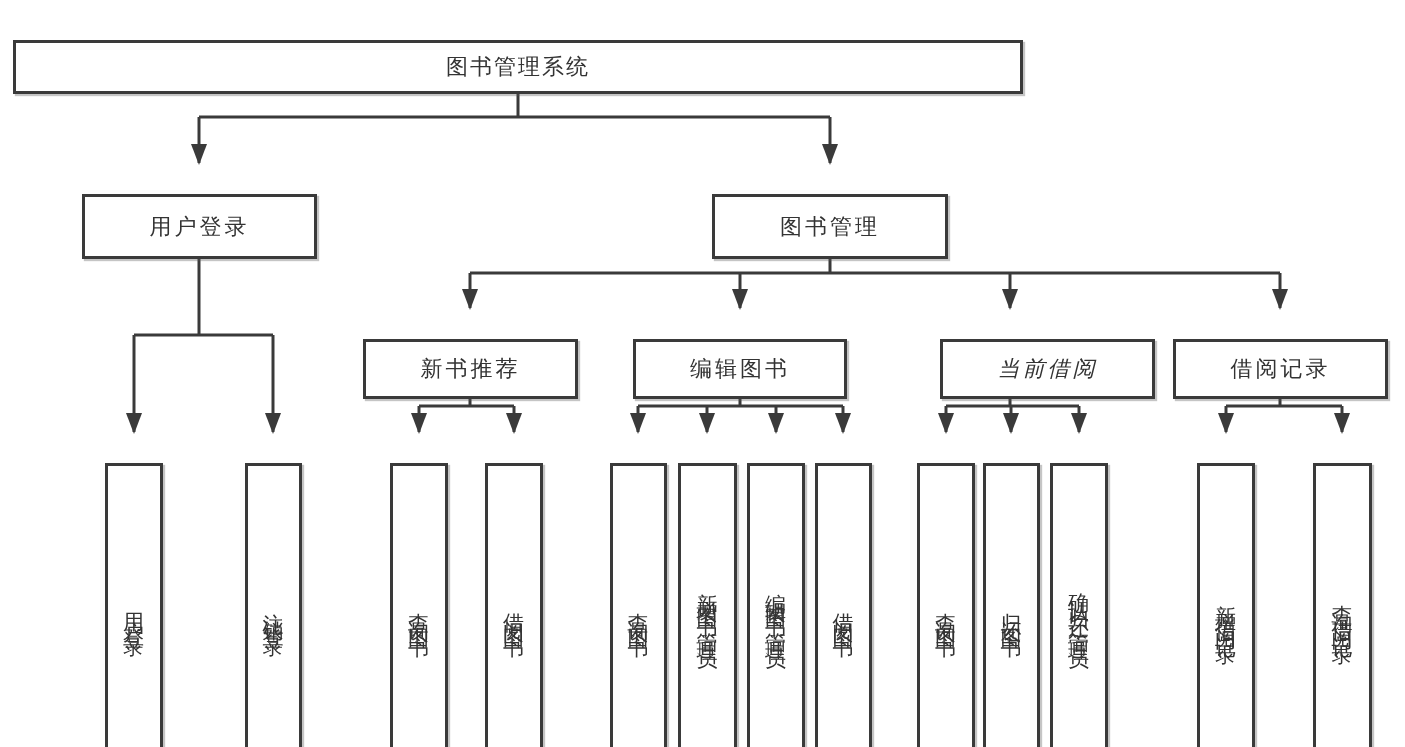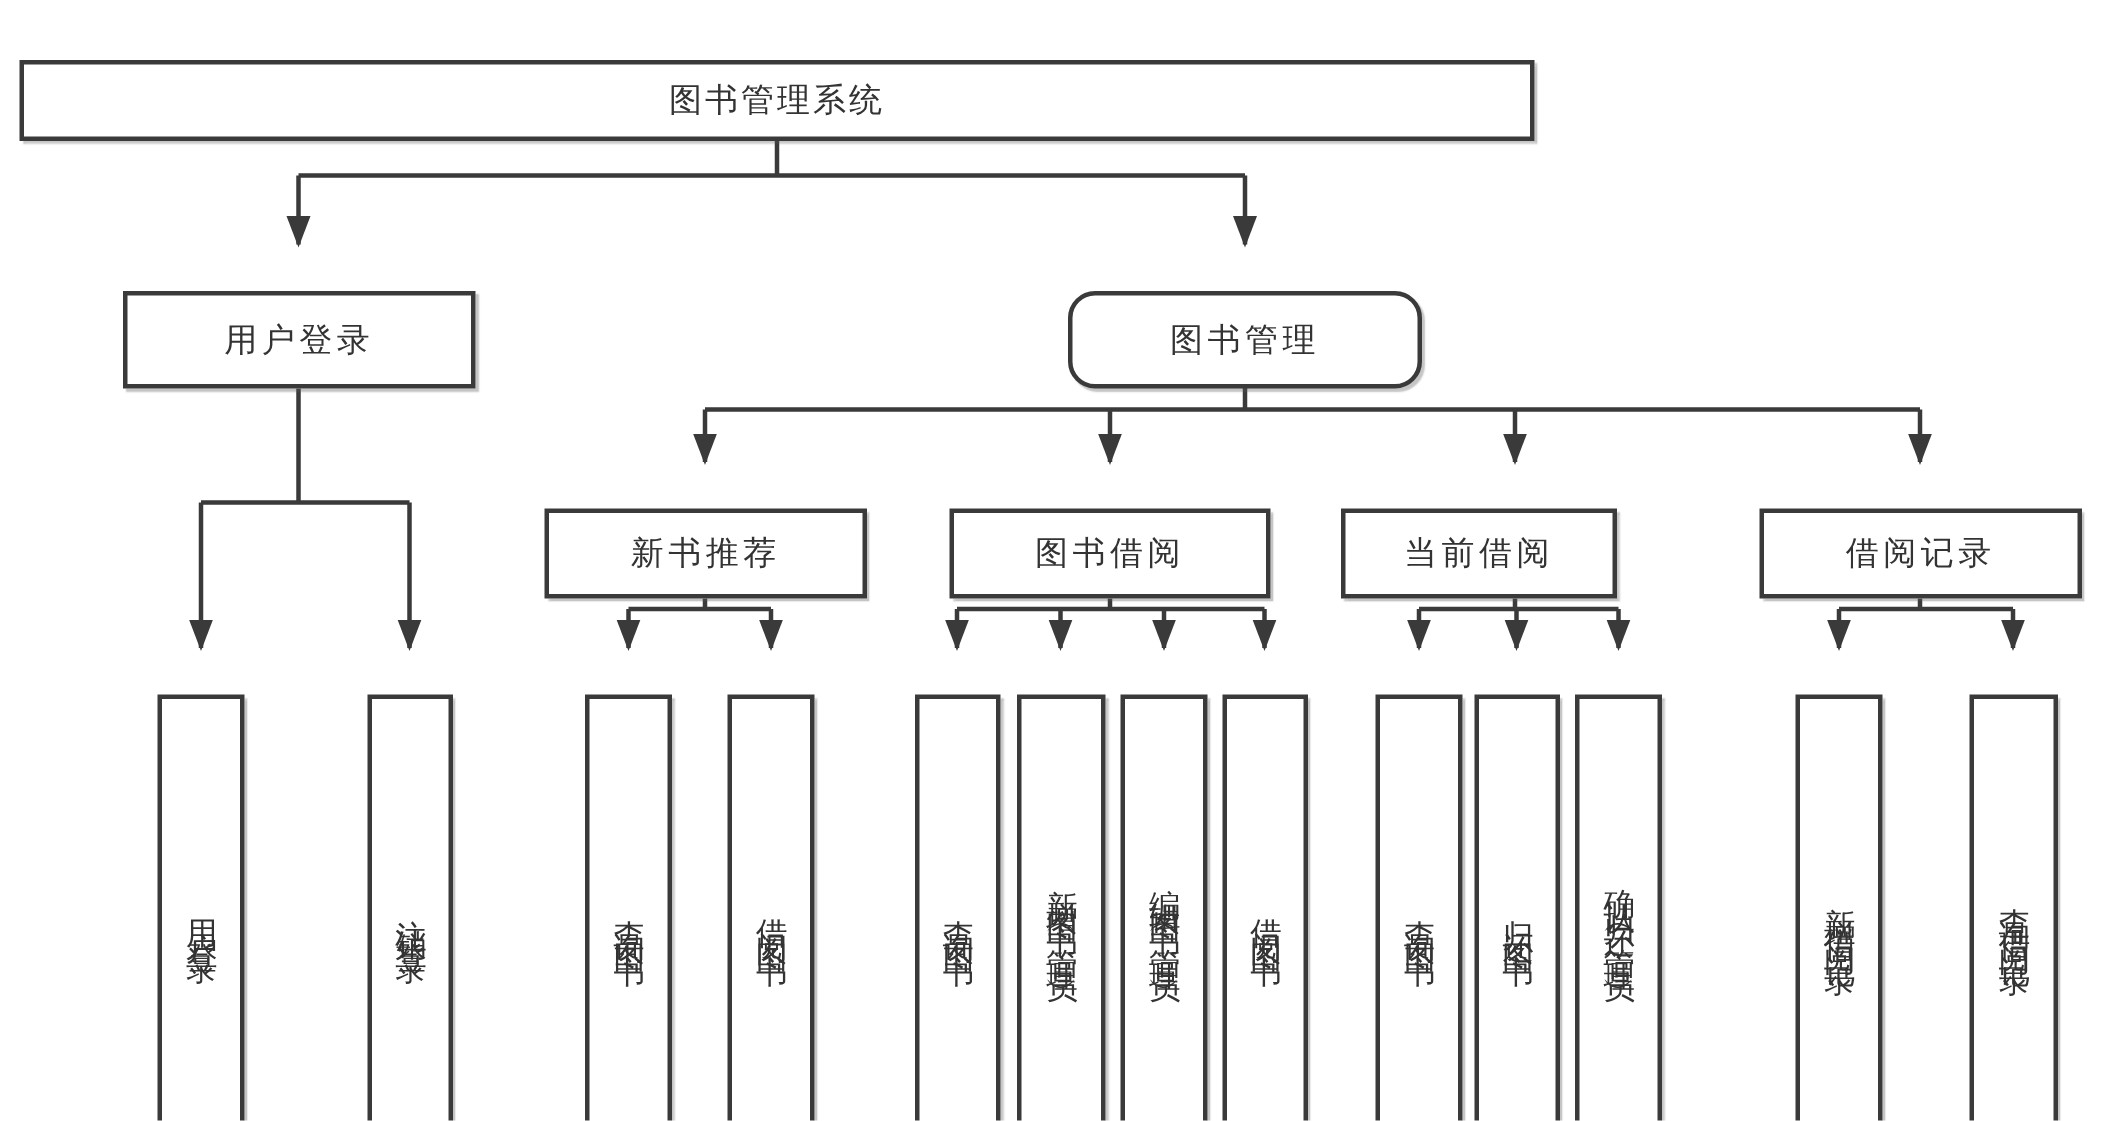--- a/index.html
+++ b/index.html
@@ -117,25 +117,25 @@
 
       <path d="M1280 373 V406 M1226 406 H1342"></path>
       <line x1="1226" y1="406" x2="1226" y2="432" marker-end="url(#arw)"></line>
       <line x1="1342" y1="406" x2="1342" y2="432" marker-end="url(#arw)"></line>
     </g>
   </svg>
 
   <div class="node root h">图书管理系统</div>
 
   <div class="node lvl2 h" style="left:82px;width:235px;">用户登录</div>
-  <div class="node lvl2 h" style="left:712px;width:236px;border-radius:18px;">图书管理</div>
+  <div class="node lvl2 h" style="left:712px;width:236px;">图书管理</div>
 
   <div class="node lvl3 h" style="left:363px;width:215px;">新书推荐</div>
-  <div class="node lvl3 h" style="left:633px;width:214px;">图书借阅</div>
-  <div class="node lvl3 h" style="left:894px;width:184px;">当前借阅</div>
+  <div class="node lvl3 h" style="left:633px;width:214px;">编辑图书</div>
+  <div class="node lvl3 h" style="left:940px;width:215px;font-style:italic;">当前借阅</div>
   <div class="node lvl3 h" style="left:1173px;width:215px;">借阅记录</div>
 
   <div class="node leaf" style="left:105px;width:58px;">
     <span class="vtext">用户登录</span>
   </div>
   <div class="node leaf" style="left:245px;width:57px;">
     <span class="vtext">注销登录</span>
   </div>
 
   <div class="node leaf" style="left:390px;width:58px;">

